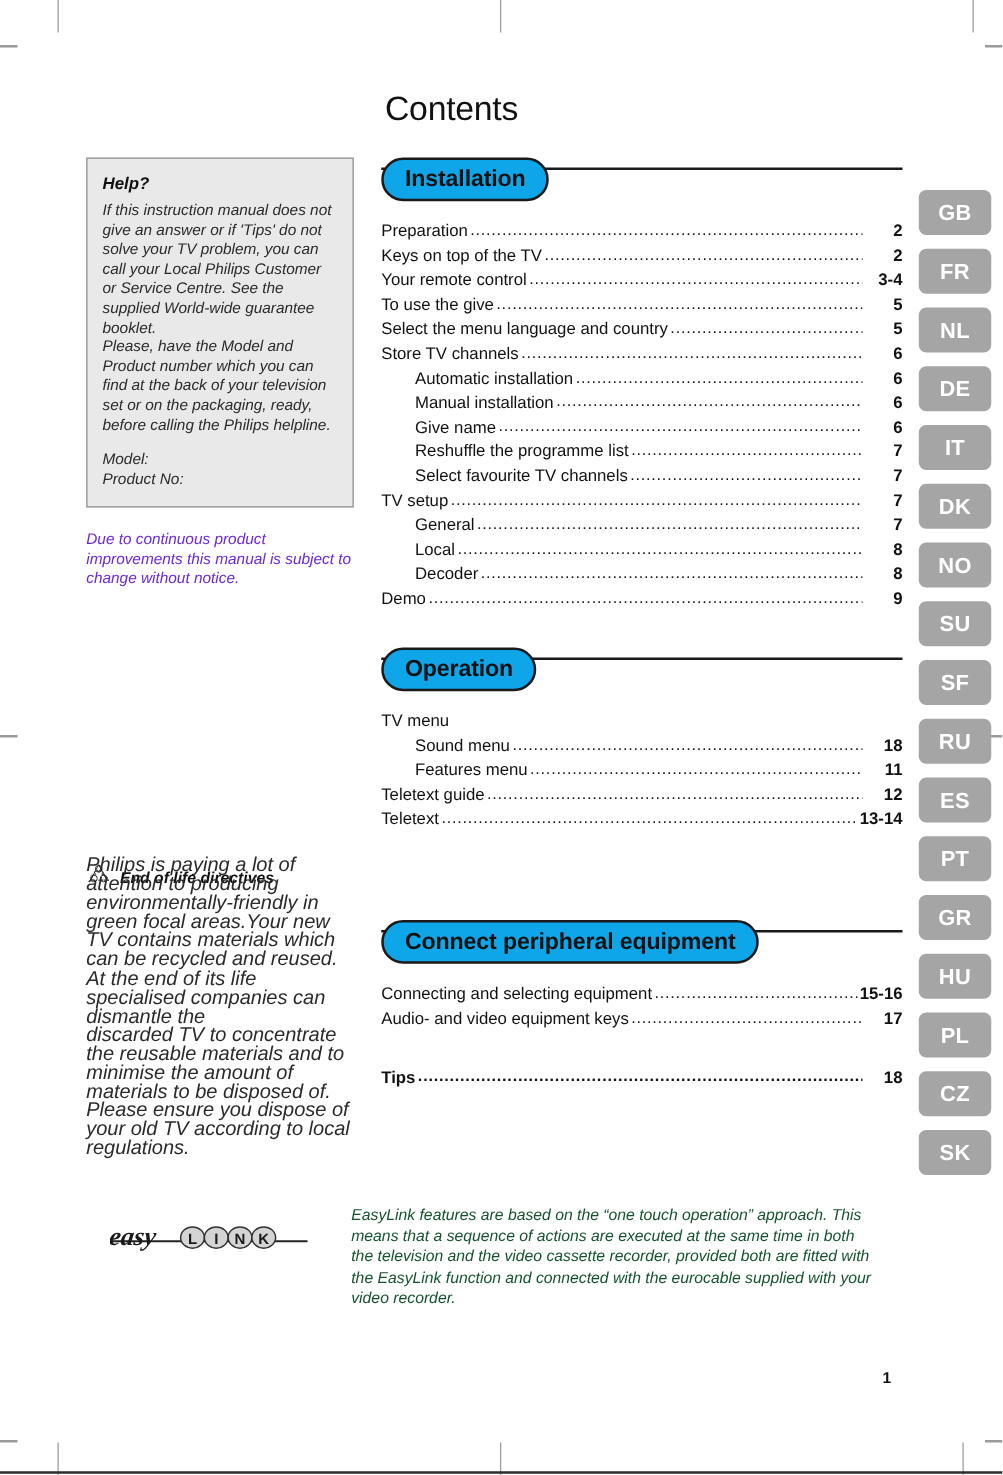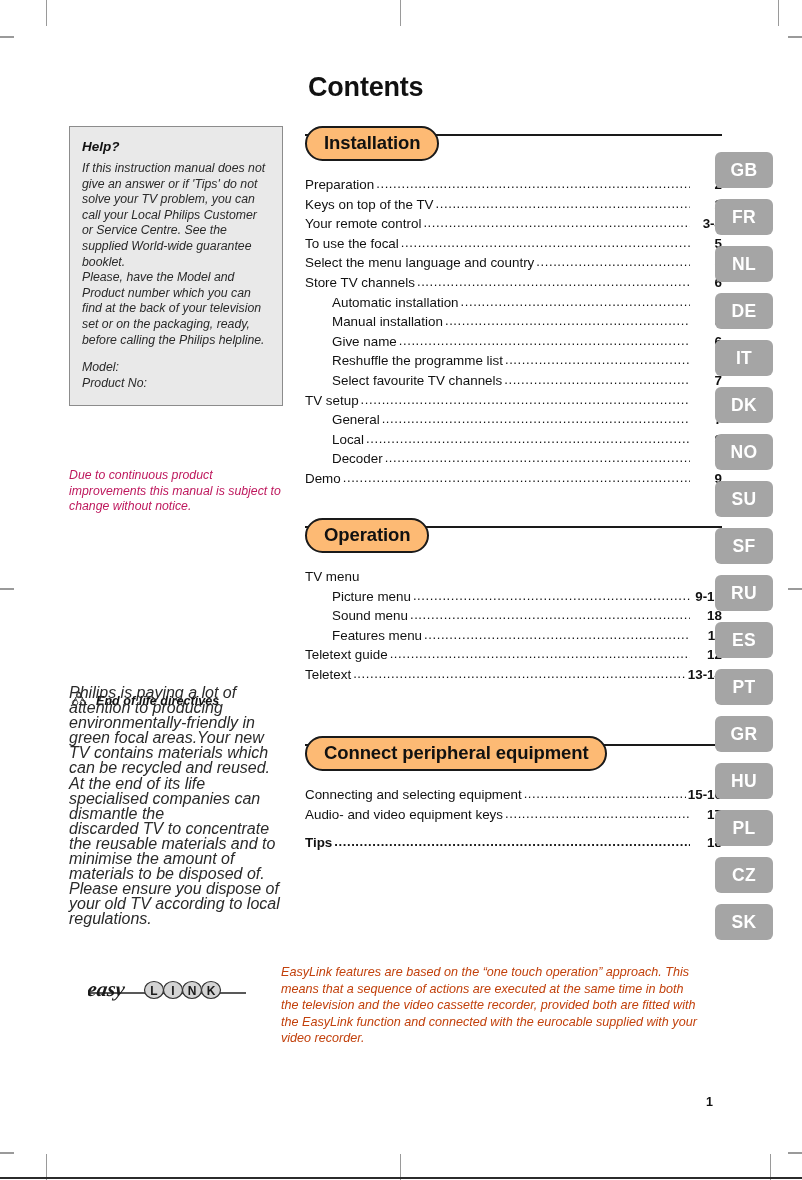--- a/index.html
+++ b/index.html
@@ -27,21 +27,21 @@
     position: absolute;
     background: #2b2b2b;
   }
 
   
   .page-title {
     position: absolute;
     left: 308px;
     top: 72px;
     font-size: 27px;
-    font-weight: bold;
+    font-weight: normal;
     letter-spacing: -0.2px;
     color: #111111;
   }
 
   
   .left-col {
     position: absolute;
     left: 69px;
     top: 126px;
     width: 188px;
@@ -73,26 +73,26 @@
     font-size: 12.3px;
     line-height: 15.6px;
     color: #2a2a2a;
     margin: 12px 0 0 0;
     white-space: pre-line;
   }
 
   .notice {
     position: absolute;
     left: 69px;
-    top: 468px;
+    top: 424px;
     width: 216px;
     font-style: italic;
     font-size: 12.3px;
     line-height: 15.6px;
-    color: #be185d;
+    color: #6d28d9;
     white-space: pre-line;
   }
 
   .eol-head {
     position: absolute;
     left: 69px;
     top: 662px;
     display: flex;
     align-items: center;
     gap: 7px;
@@ -125,21 +125,21 @@
     top: 8px;
     width: 417px;
     height: 2px;
     background: #1a1a1a;
   }
   .section-pill {
     position: relative;
     display: inline-block;
     border: 2px solid #1a1a1a;
     border-radius: 20px;
-    background: #fdba74;
+    background: #0ea5e9;
     padding: 4px 17px 5px 17px;
     font-size: 18.5px;
     font-weight: bold;
     color: #111111;
     letter-spacing: -0.1px;
     z-index: 2;
   }
   .entries {
     margin-top: 14px;
   }
@@ -170,26 +170,26 @@
     display: block;
     white-space: nowrap;
   }
   .entry .e-page {
     flex: 0 0 auto;
     font-weight: bold;
     text-align: right;
     min-width: 30px;
     font-size: 13.4px;
   }
-  .entry.gap-top { margin-top: 9px; }
+  .entry.gap-top { margin-top: 28px; }
 
   
   .lang-tabs {
     position: absolute;
-    left: 715px;
+    left: 735px;
     top: 152px;
   }
   .lang-tab {
     width: 58px;
     height: 36px;
     border-radius: 6px;
     background: #a5a5a5;
     color: #ffffff;
     font-size: 17.5px;
     font-weight: bold;
@@ -209,21 +209,21 @@
     height: 34px;
   }
   .easylink-text {
     position: absolute;
     left: 281px;
     top: 964px;
     width: 420px;
     font-style: italic;
     font-size: 12.6px;
     line-height: 16.6px;
-    color: #c2410c;
+    color: #14532d;
     white-space: pre-line;
   }
 
   .page-number {
     position: absolute;
     left: 706px;
     top: 1095px;
     font-size: 12.5px;
     font-weight: bold;
     color: #111;
@@ -290,21 +290,21 @@
         <span class="e-label">Keys on top of the TV</span>
         <span class="e-dots"></span>
         <span class="e-page">2</span>
       </div>
       <div class="entry">
         <span class="e-label">Your remote control</span>
         <span class="e-dots"></span>
         <span class="e-page">3-4</span>
       </div>
       <div class="entry">
-        <span class="e-label">To use the focal</span>
+        <span class="e-label">To use the give</span>
         <span class="e-dots"></span>
         <span class="e-page">5</span>
       </div>
       <div class="entry">
         <span class="e-label">Select the menu language and country</span>
         <span class="e-dots"></span>
         <span class="e-page">5</span>
       </div>
       <div class="entry">
         <span class="e-label">Store TV channels</span>
@@ -363,25 +363,20 @@
       </div>
     </div>
 </div>
 
 <div class="section" style="left:305px; top:518px;">
   <div class="section-rule"></div>
   <div class="section-pill">Operation</div>
   <div class="entries" id="entries-1">
       <div class="entry nopage">
         <span class="e-label">TV menu</span>
-      </div>
-      <div class="entry lvl2">
-        <span class="e-label">Picture menu</span>
-        <span class="e-dots"></span>
-        <span class="e-page">9-10</span>
       </div>
       <div class="entry lvl2">
         <span class="e-label">Sound menu</span>
         <span class="e-dots"></span>
         <span class="e-page">18</span>
       </div>
       <div class="entry lvl2">
         <span class="e-label">Features menu</span>
         <span class="e-dots"></span>
         <span class="e-page">11</span>

